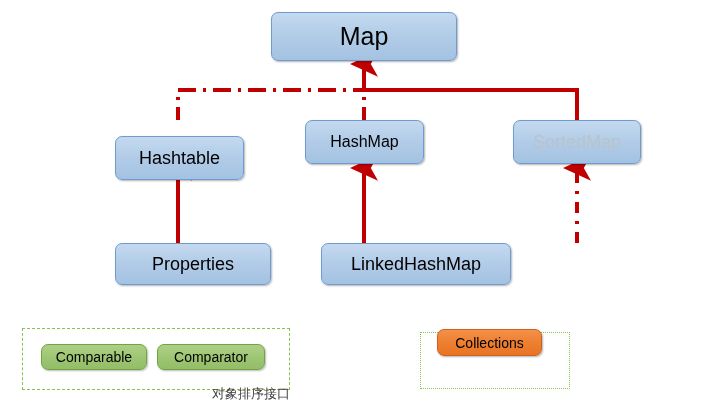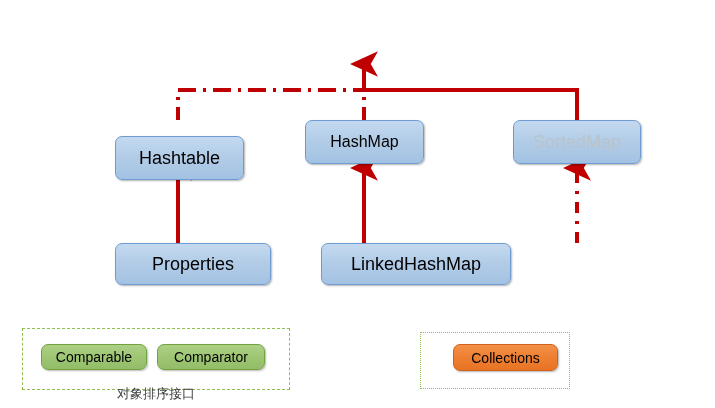--- a/index.html
+++ b/index.html
@@ -80,38 +80,38 @@
   }
   .group-frame.dotted {
     border: 1px dotted #8ec04f;
   }
 
   .group-caption {
     position: absolute;
     color: #3c3c3c;
     font-size: 13px;
     line-height: 16px;
-    text-align: center;
+    text-align: right;
     white-space: nowrap;
     user-select: none;
     font-family: "DejaVu Sans", "Liberation Sans", sans-serif;
   }
 
   
   #node-map        { left: 271px; top: 12px;  width: 186px; height: 49px;  font-size: 25px; }
   #node-hashtable  { left: 115px; top: 136px; width: 129px; height: 44px;  font-size: 18px; }
   #node-hashmap    { left: 305px; top: 120px; width: 119px; height: 44px;  font-size: 16px; }
   #node-sortedmap  { left: 513px; top: 120px; width: 128px; height: 44px;  font-size: 18px; }
   #node-properties { left: 115px; top: 243px; width: 156px; height: 42px;  font-size: 18px; }
   #node-lhm        { left: 277px; top: 243px; width: 190px; height: 42px;  font-size: 18px; margin-left: 44px; }
   #node-treemap    { left: 513px; top: 243px; width: 119px; height: 42px;  font-size: 18px; }
 
   #node-comparable { left: 41px;  top: 344px; width: 106px; height: 26px;  font-size: 14px; }
   #node-comparator { left: 157px; top: 344px; width: 108px; height: 26px;  font-size: 14px; }
-  #node-collections{ left: 437px; top: 344px; width: 105px; height: 27px;  font-size: 14px; margin-left: 16px; }
+  #node-collections{ left: 437px; top: 329px; width: 105px; height: 27px;  font-size: 14px; }
 
   
   #group-sorting   { left: 22px;  top: 328px; width: 268px; height: 62px; }
   #group-utility   { left: 420px; top: 332px; width: 150px; height: 57px; }
 
   #caption-sorting { left: 22px;  top: 386px; width: 268px; }
   #caption-utility { left: 420px; top: 386px; width: 150px; }
 </style>
 </head>
 <body>
@@ -138,20 +138,21 @@
     <line x1="577" y1="120" x2="577" y2="88" stroke="#c00000" stroke-width="4"></line>
 
     <line x1="178" y1="243" x2="178" y2="168" stroke="#c00000" stroke-width="4" marker-end="url(#arrowRed)"></line>
 
     <line x1="364" y1="243" x2="364" y2="168" stroke="#c00000" stroke-width="4" marker-end="url(#arrowRed)"></line>
 
     <line x1="577" y1="243" x2="577" y2="176" stroke="#c00000" stroke-width="4" stroke-dasharray="11 8 3 8"></line>
     <line x1="577" y1="180" x2="577" y2="168" stroke="#c00000" stroke-width="4" marker-end="url(#arrowRed)"></line>
   </svg>
 
+  <div class="node node-blue" id="node-map">Map</div>
 
   <div class="node node-blue" id="node-hashtable">Hashtable</div>
 
   <div class="node node-blue" id="node-hashmap">HashMap</div>
 
   <div class="node node-blue faded" id="node-sortedmap">SortedMap</div>
 
   <div class="node node-blue" id="node-properties">Properties</div>
 
   <div class="node node-blue" id="node-lhm">LinkedHashMap</div>

